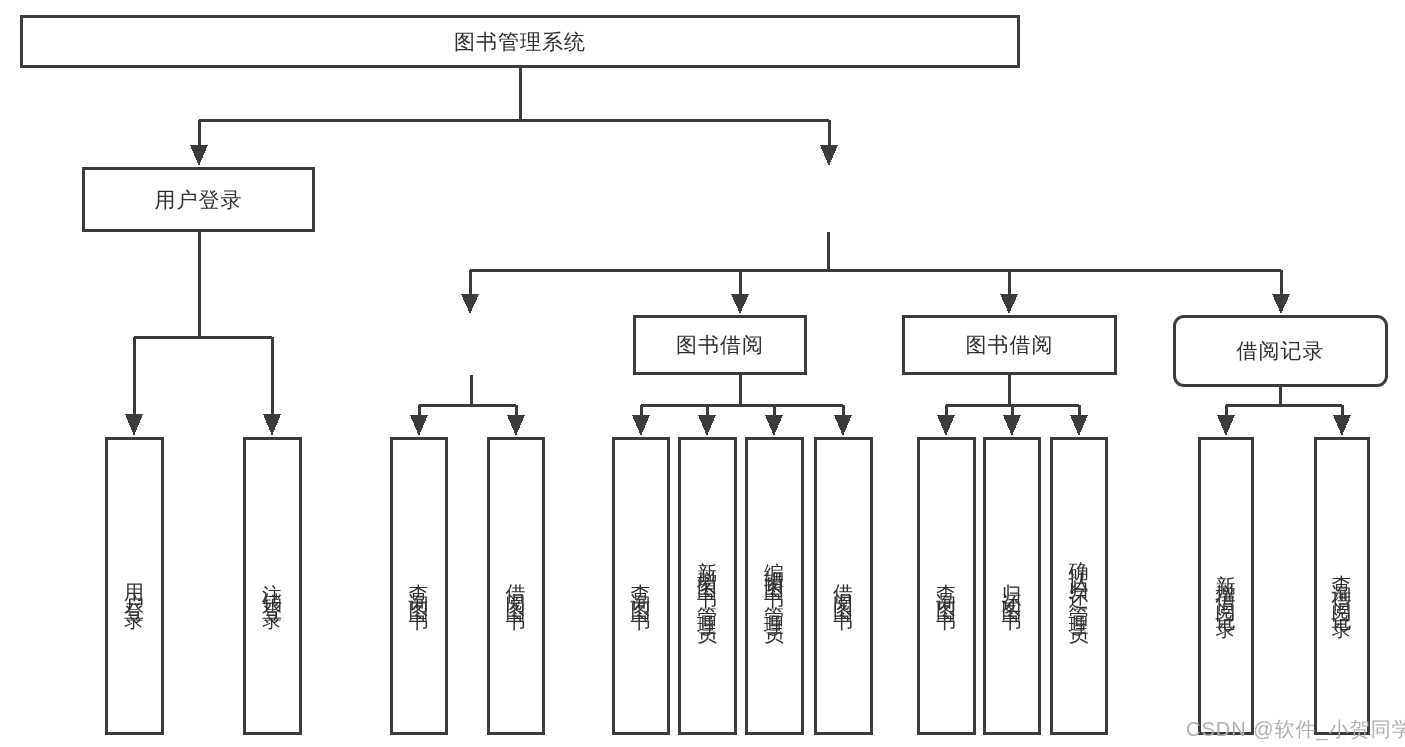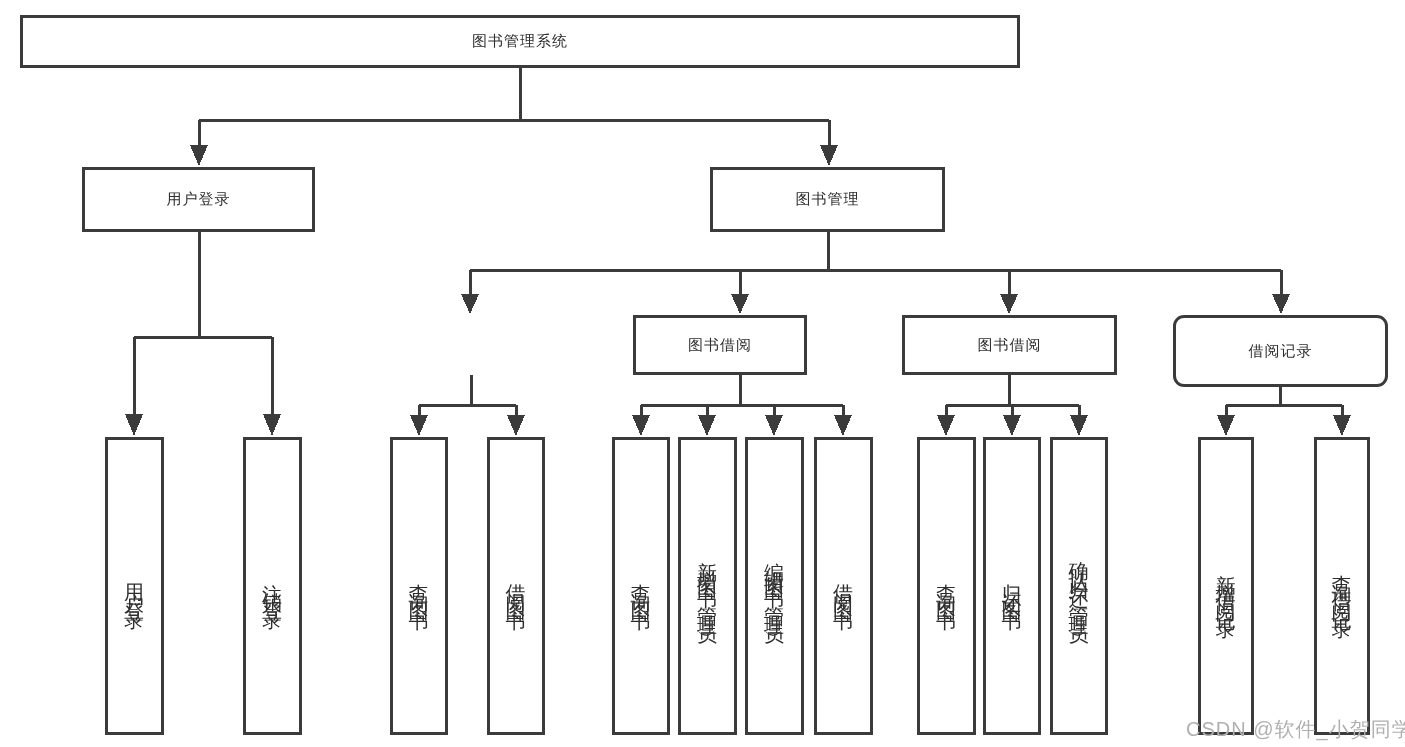--- a/index.html
+++ b/index.html
@@ -23,21 +23,21 @@
     pointer-events:none;
   }
   .node{
     position:absolute;
     border:3px solid var(--line);
     background:#fff;
     display:flex;align-items:center;justify-content:center;
     color:var(--text);
     z-index:2;
   }
-  .node.hlabel{font-size:15px;letter-spacing:1px;}
+  .node.hlabel{font-size:21px;letter-spacing:1px;}
   .node.root{border-width:3px;}
   .node.vleaf span{
     writing-mode:vertical-rl;
     text-orientation:mixed;
     font-size:20px;
     letter-spacing:9px;
     line-height:1;
     white-space:nowrap;
   }
   .watermark{
@@ -117,23 +117,20 @@
     <polygon points="1333,415 1351,415 1342,436" stroke="none"></polygon>
   </svg>
 
   <div class="node hlabel root" style="left:20px;top:15px;width:1000px;height:53px;">
     <span>图书管理系统</span>
   </div>
 
   <div class="node hlabel" style="left:82px;top:167px;width:233px;height:65px;">
     <span>用户登录</span>
   </div>
-  <div class="node hlabel" style="left:710px;top:167px;width:235px;height:65px;">
-    <span>图书管理</span>
-  </div>
 
   <div class="node hlabel" style="left:633px;top:315px;width:174px;height:60px;">
     <span>图书借阅</span>
   </div>
   <div class="node hlabel" style="left:902px;top:315px;width:215px;height:60px;">
     <span>图书借阅</span>
   </div>
   <div class="node hlabel" style="left:1173px;top:315px;width:215px;height:72px;border-radius:11px;">
     <span>借阅记录</span>
   </div>

